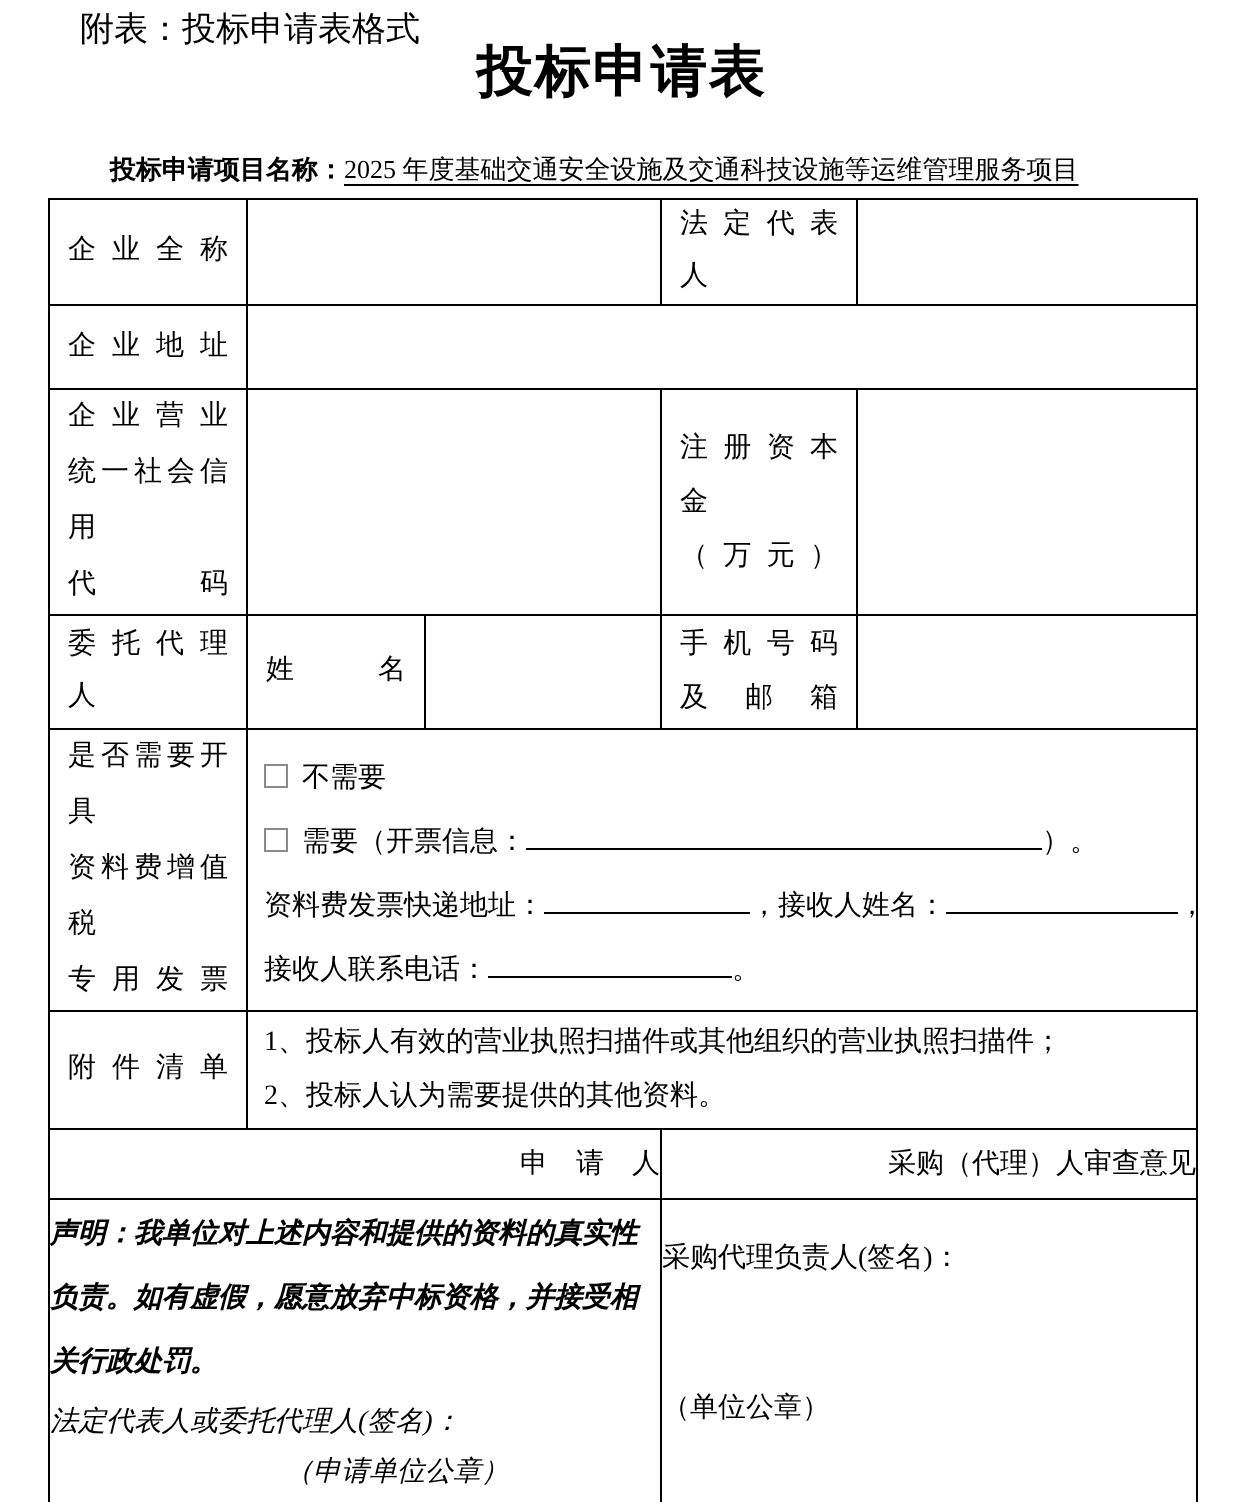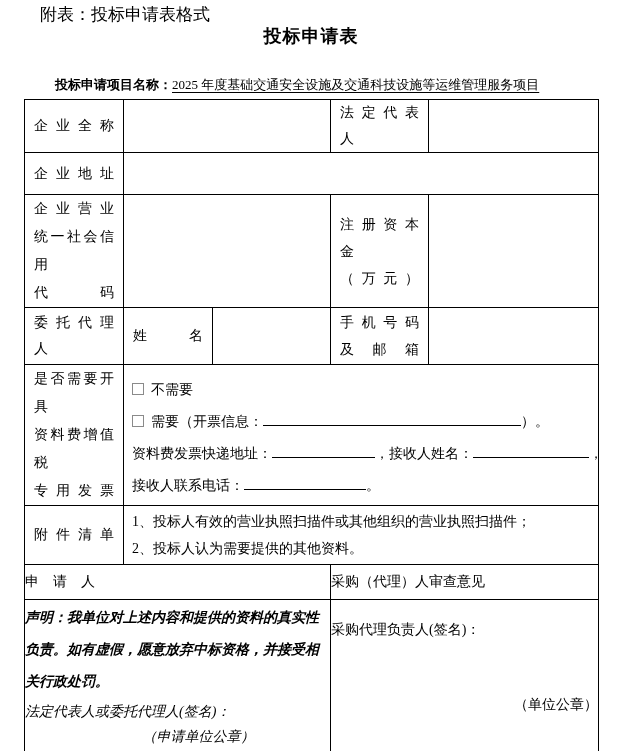--- a/index.html
+++ b/index.html
@@ -3,37 +3,37 @@
 <meta charset="utf-8">
 <style>
   html,body{margin:0;padding:0;background:#fff;}
   body{
     width:622px;height:751px;
     font-family:"Liberation Serif","DejaVu Serif",serif;
     color:#000;
     -webkit-font-smoothing:none;
   }
   .note{margin:7px 0 0 40px;font-size:17px;line-height:15px;}
-  .title{text-align:center;font-size:18px;font-weight:bold;letter-spacing:1px;margin-top:2px;line-height:26px;font-family:Liberation Mono, monospace;}
+  .title{text-align:center;font-size:28px;font-weight:bold;letter-spacing:1px;margin-top:2px;line-height:26px;}
   .project-line{margin:27px 0 0 55px;font-size:13px;line-height:16px;white-space:nowrap;}
   .project-line .lbl{font-weight:bold;}
   .project-line .name{font-weight:normal;text-decoration:underline;text-underline-offset:3px;}
 
   table.form{
     border-collapse:collapse;table-layout:fixed;
     margin:6px 0 0 24px;width:574px;font-size:14px;
   }
   table.form td{border:1px solid #000;padding:0;vertical-align:middle;overflow:hidden;}
 
   
   .jlabel{padding:0 9px;text-align:justify;text-align-last:justify;line-height:26px;}
   .jline{padding:0 9px;text-align:justify;text-align-last:justify;line-height:28px;}
   .jline2{padding:0 9px;text-align:justify;text-align-last:justify;line-height:27px;}
 
-  td.center{text-align:left;margin-top:36px;}
+  td.center{text-align:right;margin-top:36px;}
 
   .r1{height:37px;} .r2{height:42px;font-family:Liberation Serif, serif;} .r3{height:85px;} .r4{height:57px;}
   .r5{height:134px;} .r6{height:55px;} .r7{height:35px;} .r8{height:177px;}
 
   td.vtop{vertical-align:top;}
   .invoice-content{padding:6px 8px 0 8px;line-height:32px;white-space:nowrap;}
   .cb{
     display:inline-block;width:10px;height:10px;
     border:1px solid #8a8a8a;background:#fff;
     margin-right:7px;vertical-align:-1px;
@@ -41,21 +41,21 @@
   .ul{display:inline-block;border-bottom:1px solid #000;height:13px;vertical-align:baseline;}
   .attach-content{padding:2px 8px;line-height:27px;}
 
   .decl-cell{padding:6px 8px 0 8px;font-style:italic;}
   .decl{font-weight:bold;line-height:32px;}
   .sign-line{line-height:25px;margin-top:1px;}
   .seal-line{line-height:25px;text-align:center;padding-left:42px;}
   .date-line{line-height:25px;text-align:center;padding-left:42px;}
   .agency-cell{padding:6px 8px 0 8px;}
   .agency-sign{line-height:25px;margin-top:16px;}
-  .agency-seal{line-height:25px;text-align:right;margin-top:50px;}
+  .agency-seal{line-height:25px;text-align:left;margin-top:50px;}
   .agency-date{line-height:25px;text-align:center;margin-top:33px;}
 </style>
 </head>
 <body>
 
 <div class="note">附表：投标申请表格式</div>
 <div class="title">投标申请表</div>
 
 <div class="project-line">
   <span class="lbl">投标申请项目名称：</span><span class="name">2025 年度基础交通安全设施及交通科技设施等运维管理服务项目</span>

